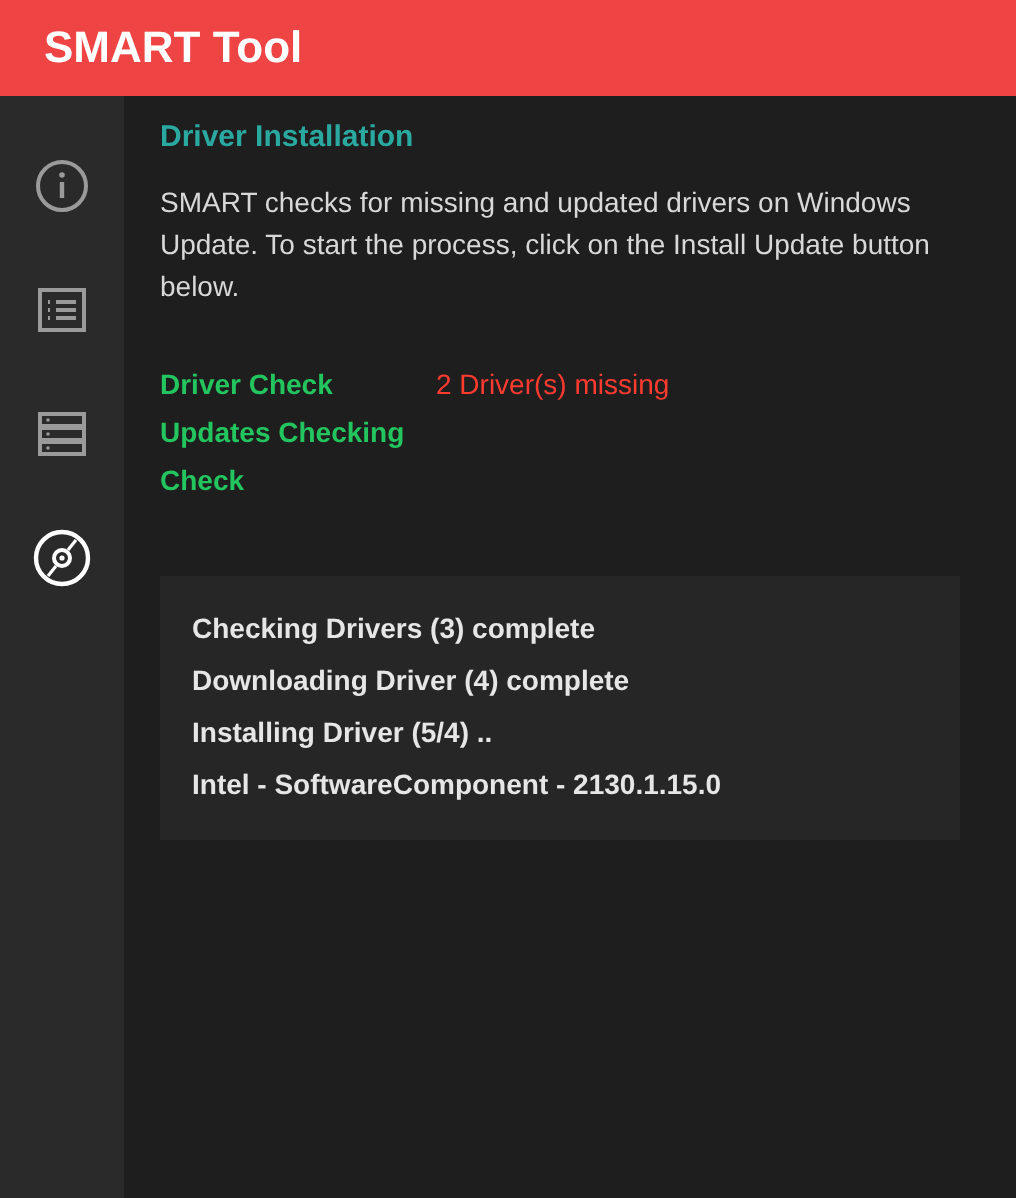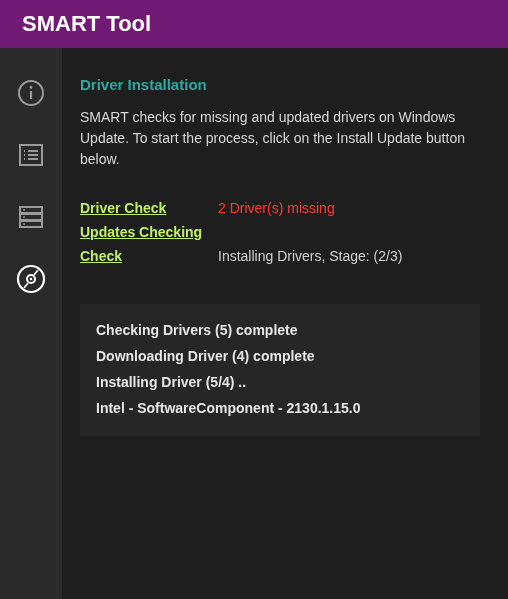--- a/index.html
+++ b/index.html
@@ -6,21 +6,21 @@
     body {
       width: 508px;
       height: 599px;
       background: #1a1a1a;
       font-family: "Segoe UI", Arial, sans-serif;
       color: #d8d8d8;
       overflow: hidden;
     }
     .titlebar {
       height: 48px;
-      background: #701a75;
+      background: #ef4444;
       display: flex;
       align-items: center;
       padding-left: 22px;
     }
     .titlebar .title {
       color: #fff;
       font-size: 22px;
       font-weight: 600;
     }
     .body {
@@ -43,21 +43,21 @@
       align-items: center;
       justify-content: center;
       cursor: pointer;
     }
     .sidebar-item svg { stroke: #9a9a9a; fill: none; }
     .sidebar-item.active svg { stroke: #fff; }
     .sidebar-item.active circle.outer { stroke: #fff; }
     .main {
       flex: 1;
       background: #1e1e1e;
-      padding: 28px 28px 20px 18px;
+      padding: 12px 28px 20px 18px;
       font-size: 14px;
     }
     .section-title {
       color: #2aa9a1;
       font-weight: 600;
       font-size: 15px;
       margin-bottom: 14px;
     }
     .desc {
       color: #d8d8d8;
@@ -68,22 +68,21 @@
     .status-table {
       margin-bottom: 40px;
     }
     .status-row {
       display: flex;
       margin-bottom: 8px;
     }
     .status-label {
       width: 138px;
       font-weight: 600;
-      color: #bef264;
-      text-decoration: underline;
+      color: #22c55e;
     }
     .status-value { color: #d0d0d0; }
     .status-value.error { color: #ff3b30; }
     .progress-block {
       background: #262626;
       padding: 18px 16px 20px 16px;
     }
     .progress-line {
       font-weight: 600;
       color: #e6e6e6;
@@ -174,26 +173,25 @@
     <div class="status-table">
       <div class="status-row">
         <div class="status-label">Driver Check</div>
         <div class="status-value error">2 Driver(s) missing</div>
       </div>
       <div class="status-row">
         <div class="status-label">Updates Checking</div>
       </div>
       <div class="status-row">
         <div class="status-label">Check</div>
-        <div class="status-value">Installing Drivers, Stage: (2/3)</div>
       </div>
     </div>
 
     <div class="progress-block">
-      <div class="progress-line">Checking Drivers (5) complete</div>
+      <div class="progress-line">Checking Drivers (3) complete</div>
       <div class="progress-line">Downloading Driver (4) complete</div>
       <div class="progress-line">Installing Driver (5/4) ..</div>
       <div class="current-value">Intel - SoftwareComponent - 2130.1.15.0</div>
     </div>
 
   </div>
 
 </div>
 
 </body></html>

